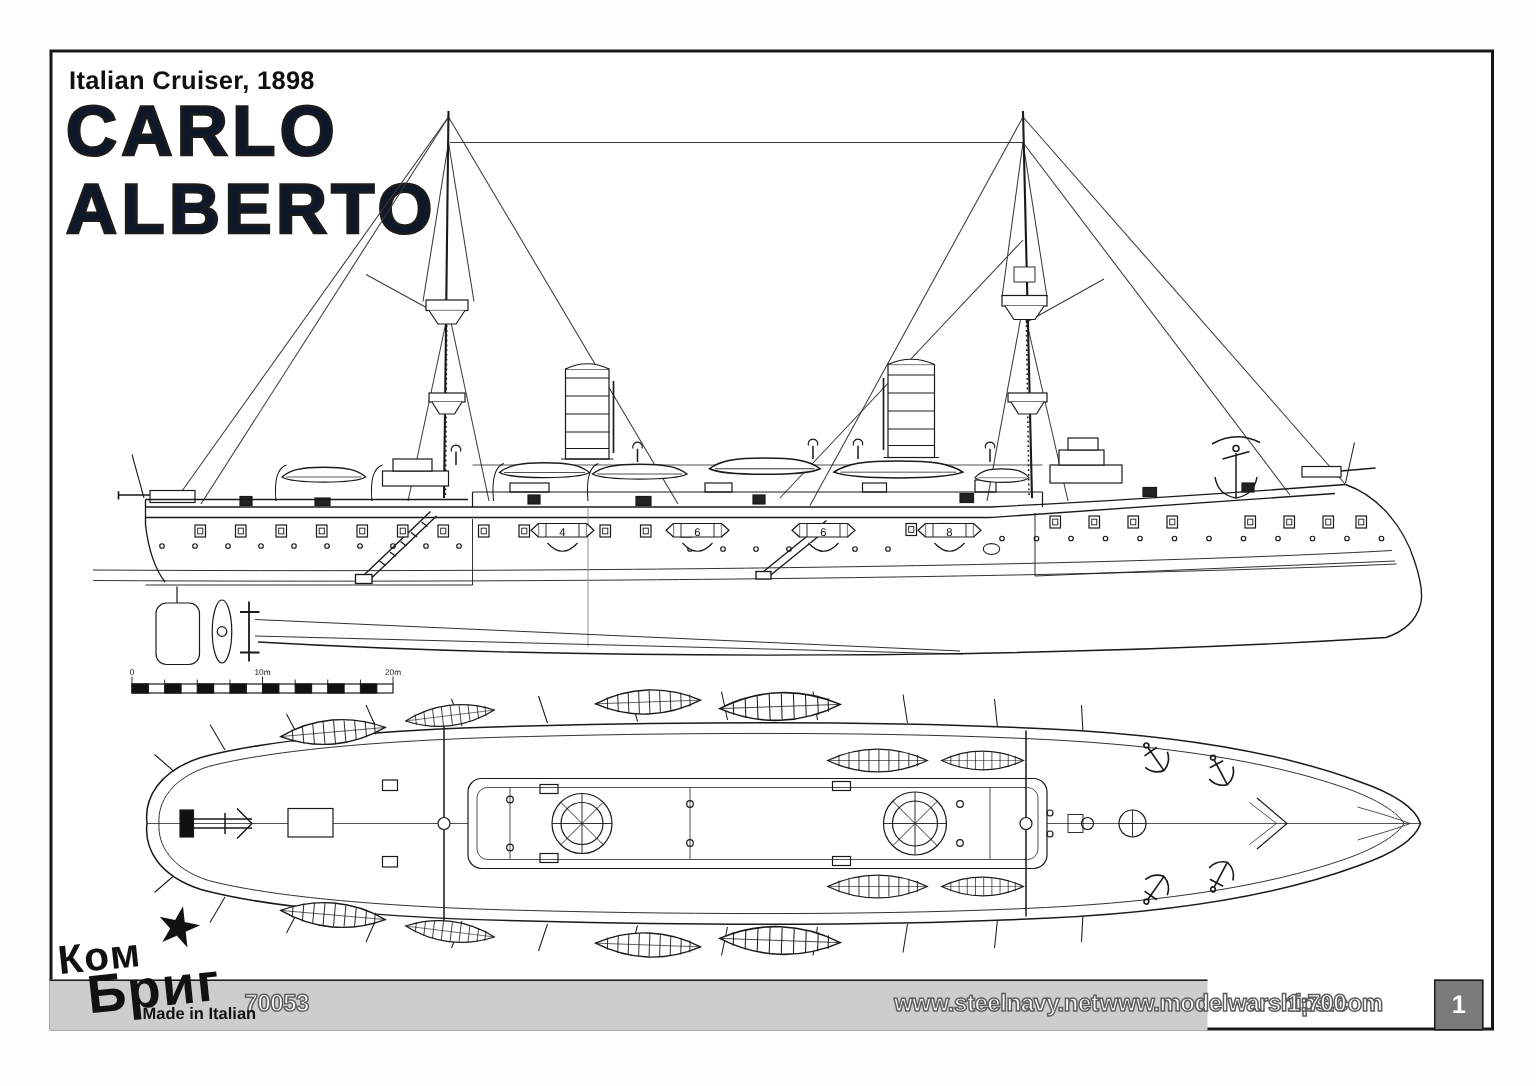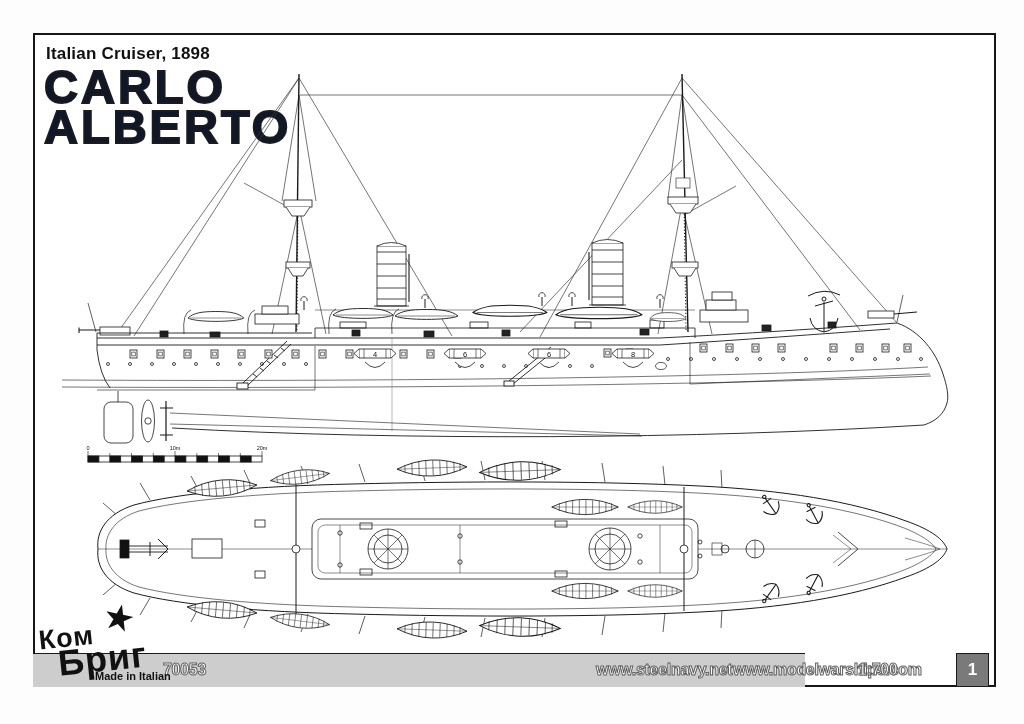--- a/index.html
+++ b/index.html
@@ -4,21 +4,21 @@
 <style>
   html,body{margin:0;padding:0;width:1024px;height:724px;background:#fdfdfd;overflow:hidden;
     font-family:"Liberation Sans","DejaVu Sans",sans-serif;}
   .abs{position:absolute;}
   #frame{left:33px;top:33px;width:963px;height:654px;border:2px solid #161616;box-sizing:border-box;background:#fff;}
   
   #subtitle{left:46px;top:44px;font-size:17px;font-weight:700;color:#111;letter-spacing:.2px;}
   .title-line{left:44px;font-size:47px;font-weight:700;letter-spacing:3px;color:#0f172a;
     -webkit-text-stroke:1.8px #1b1b1b;line-height:38px;}
   #title1{top:68px;}
-  #title2{top:108px;}
+  #title2{top:120px;}
   
   #footer-bar{left:33px;top:653px;width:772px;height:34px;background:#cdcdcd;border-top:1.5px solid #1a1a1a;box-sizing:border-box;}
   #footer-bar span{position:absolute;top:7px;font-size:16px;font-weight:700;letter-spacing:-.3px;
     color:#fff;-webkit-text-stroke:1px #5e5e5e;white-space:nowrap;}
   #page-box{left:956px;top:653px;width:33px;height:34px;background:#7a7a7a;border:1.5px solid #1a1a1a;
     box-sizing:border-box;color:#fff;font-size:17px;font-weight:700;text-align:center;line-height:31px;}
   
   #logo{left:40px;top:622px;transform:rotate(-6deg);color:#111;line-height:1;}
   #logo .l1{font-size:27px;font-weight:700;letter-spacing:1px;}
   #logo .l2{font-size:36px;font-weight:700;margin-left:17px;margin-top:-7px;letter-spacing:1px;}

